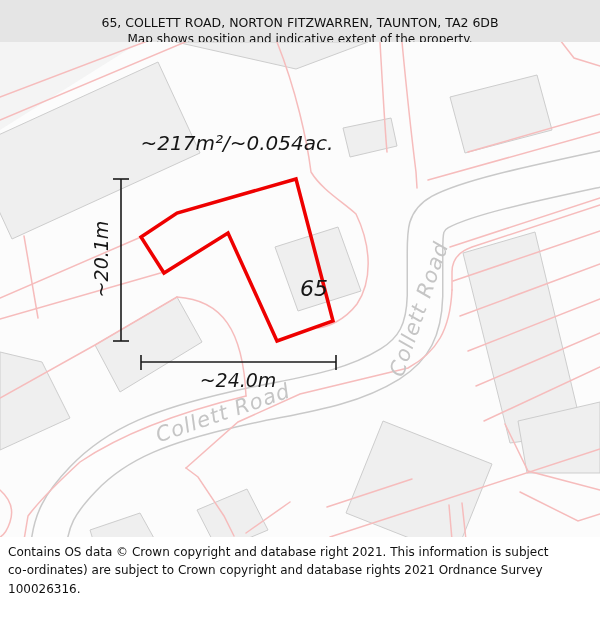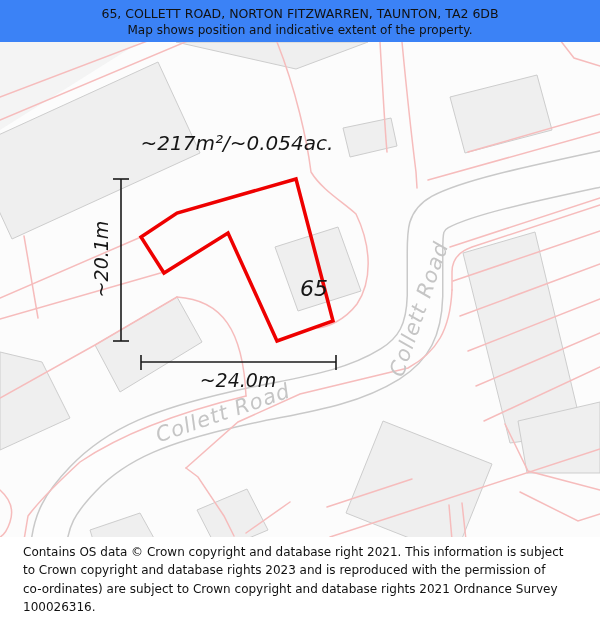--- a/index.html
+++ b/index.html
@@ -1,30 +1,30 @@
 <!DOCTYPE html>
 <html><head>
 <meta charset="utf-8">
 <style>
   html,body{margin:0;padding:0;}
   body{
     width:600px;height:625px;overflow:hidden;background:#ffffff;
     font-family:"DejaVu Sans","Liberation Sans",sans-serif;color:#111;
   }
-  .header{height:42px;box-sizing:border-box;padding-top:5px;text-align:center;background:#3b82f6;}
+  .header{height:42px;box-sizing:border-box;padding-top:14px;text-align:center;background:#e5e5e5;}
   .header .t1{font-size:12.5px;line-height:17px;}
   .header .t2{font-size:12px;line-height:16px;}
   .map-wrap{width:600px;height:495px;position:relative;font-style:italic;}
   svg{display:block;}
   .bld{fill:#efefef;stroke:#cdcdcd;stroke-width:1;}
   .pink{fill:none;stroke:#f6bcbc;stroke-width:1.5;stroke-linecap:round;}
   .dim{stroke:#1a1a1a;stroke-width:1.6;}
   .maptext{fill:#161616;}
   .roadname{fill:#c5c5c5;letter-spacing:1px;}
-  .footer{box-sizing:border-box;height:88px;padding:6px 0 0 23px;background:#fff;}
+  .footer{box-sizing:border-box;height:88px;padding:6px 0 0 8px;background:#fff;}
   .footer div{font-size:12px;line-height:18.4px;white-space:nowrap;}
 </style>
 </head>
 <body>
 
 <div class="header">
   <div class="t1">65, COLLETT ROAD, NORTON FITZWARREN, TAUNTON, TA2 6DB</div>
   <div class="t2">Map shows position and indicative extent of the property.</div>
 </div>
 
@@ -103,16 +103,15 @@
   <text class="maptext" x="314" y="296" font-size="22" text-anchor="middle">65</text>
   <text class="maptext" x="238" y="387" font-size="19" text-anchor="middle">~24.0m</text>
   <text class="maptext" x="102" y="265" font-size="19" text-anchor="middle" transform="rotate(-90 102 259)">~20.1m</text>
   <text class="roadname" x="223" y="420" font-size="21" text-anchor="middle" transform="rotate(-19 223 413)">Collett Road</text>
   <text class="roadname" x="419" y="316" font-size="21" text-anchor="middle" transform="rotate(-71 419 309)">Collett Road</text>
 </svg>
 </div>
 
 <div class="footer">
   <div>Contains OS data © Crown copyright and database right 2021. This information is subject</div>
-  <div>to Crown copyright and database rights 2023 and is reproduced with the permission of</div>
   <div>co-ordinates) are subject to Crown copyright and database rights 2021 Ordnance Survey</div>
   <div>100026316.</div>
 </div>
 
 </body></html>

